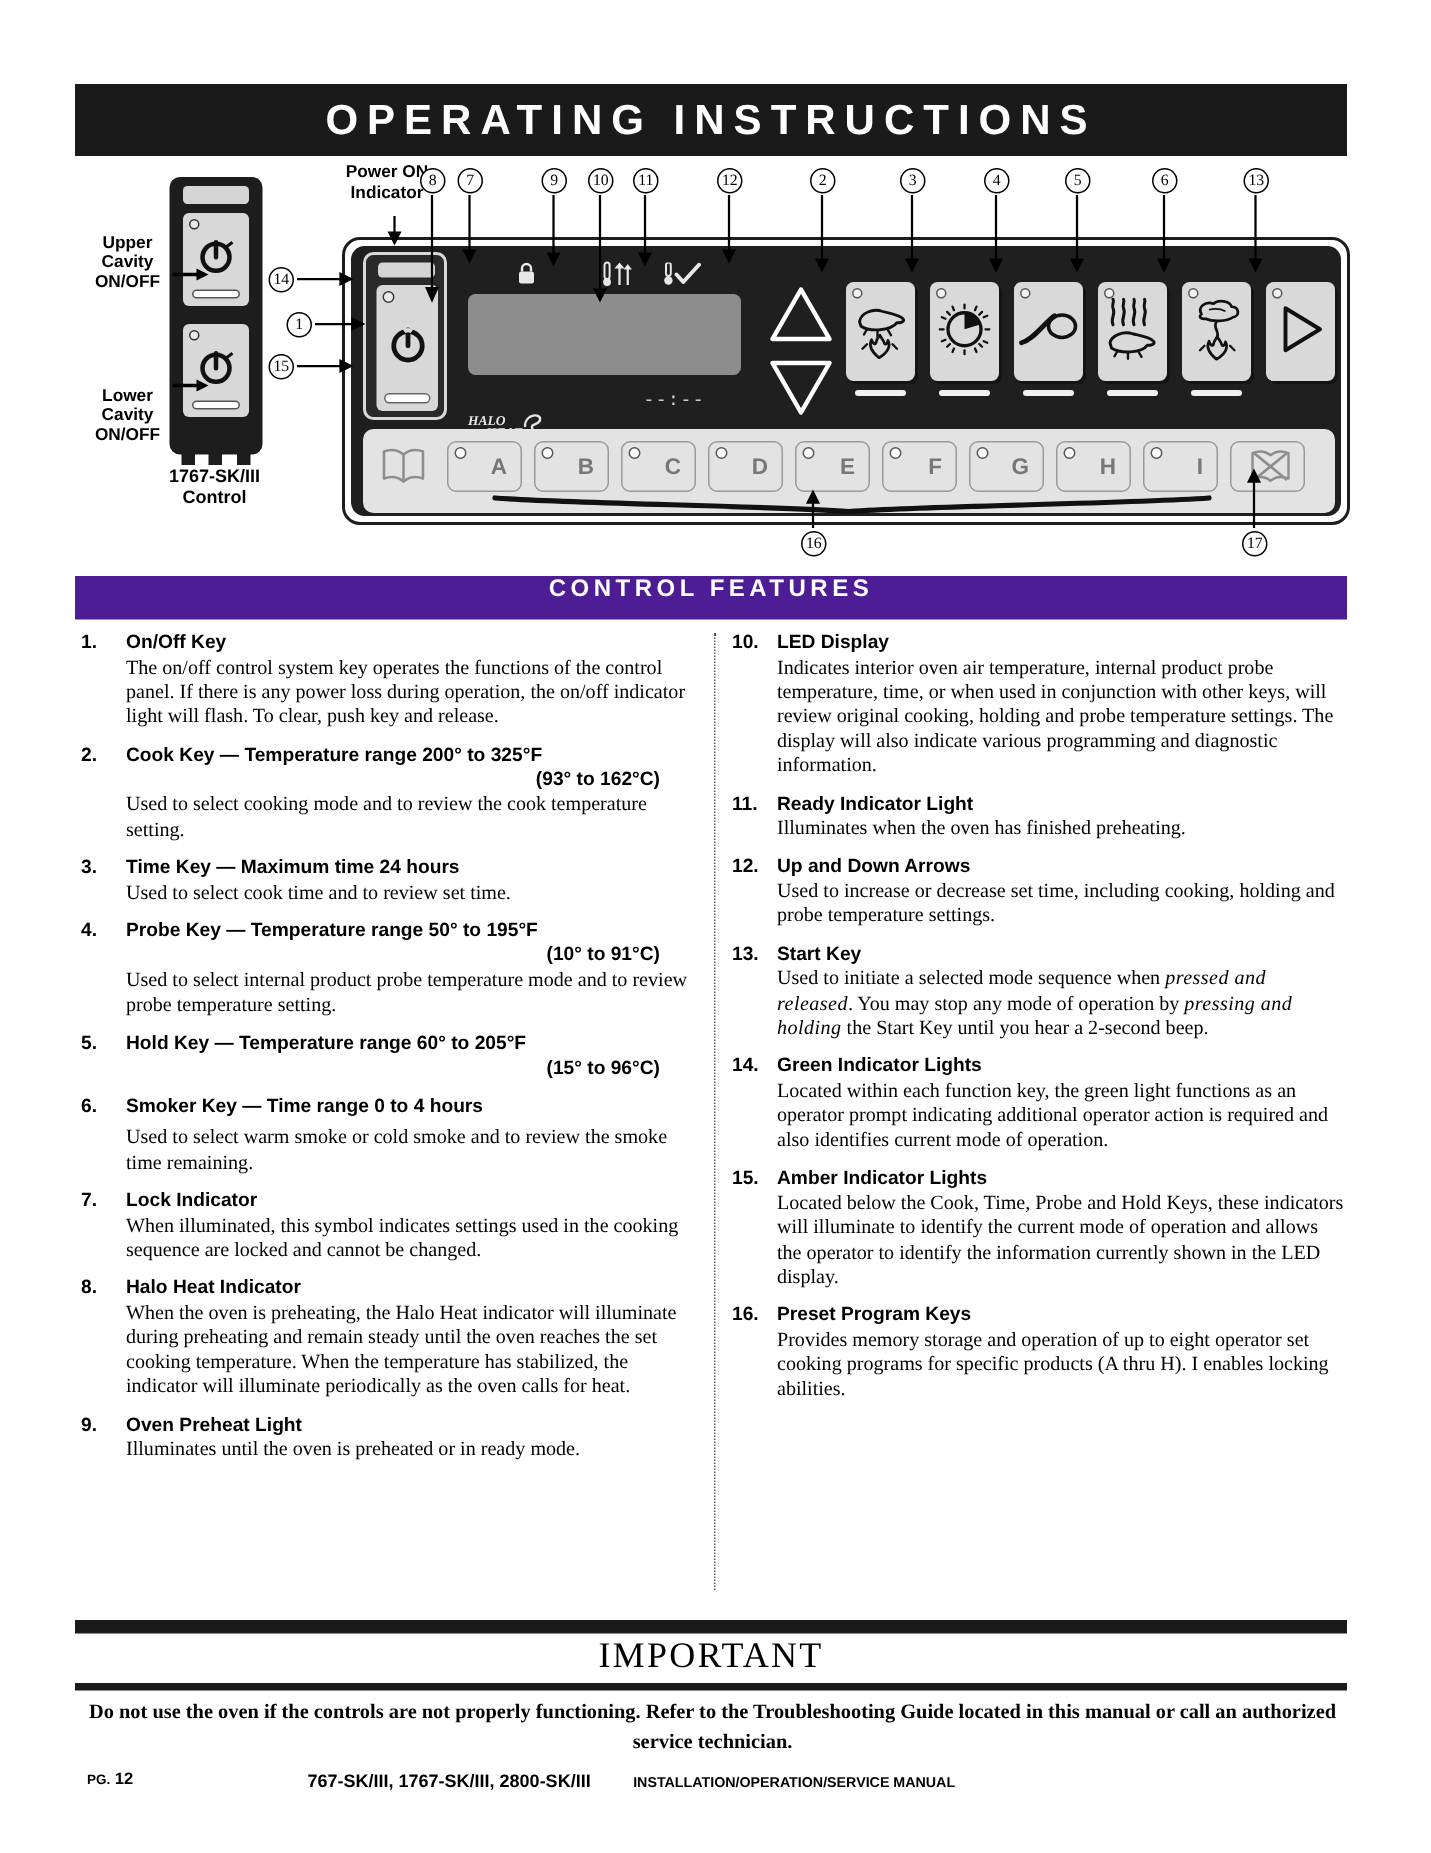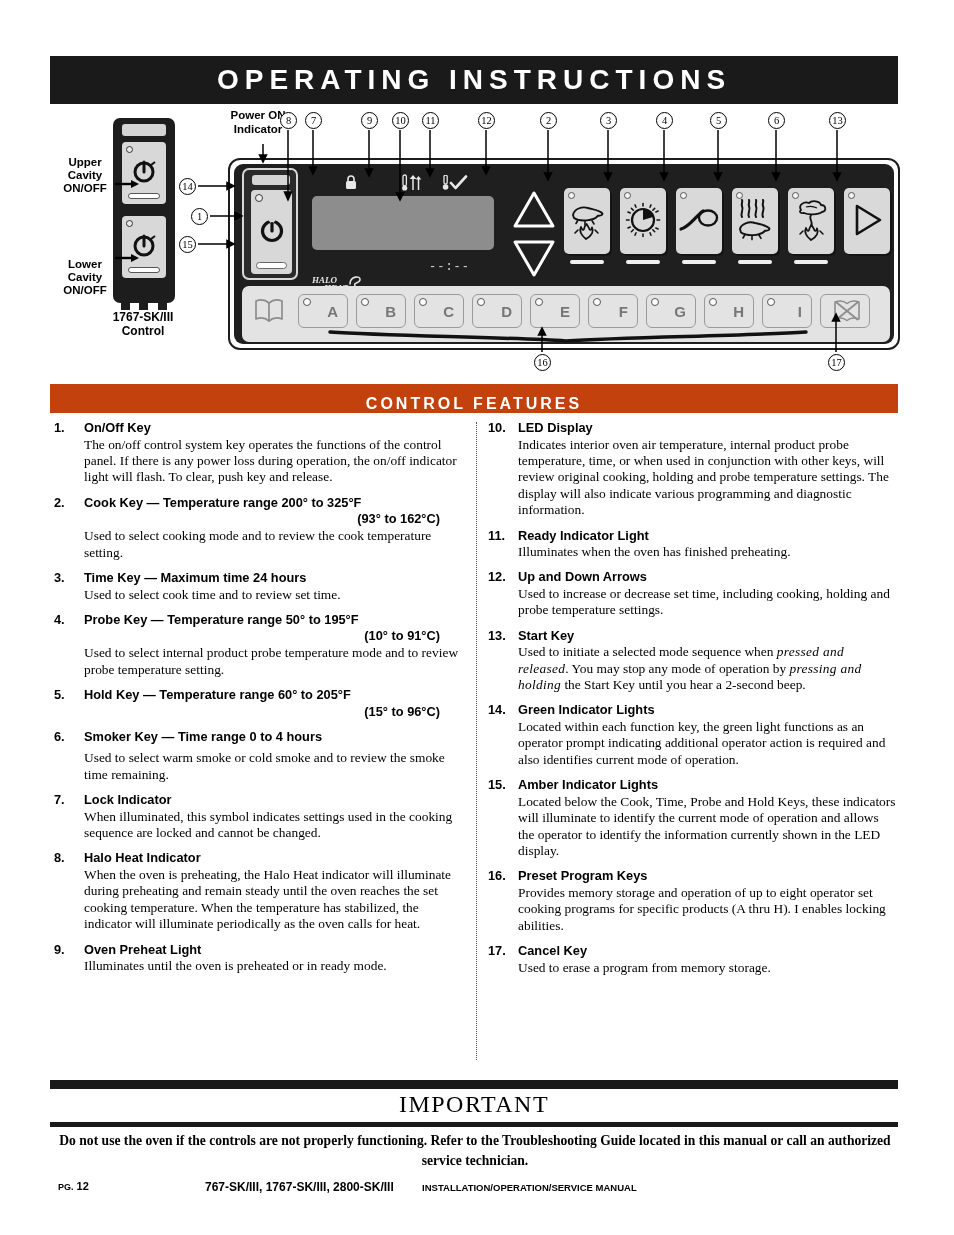--- a/index.html
+++ b/index.html
@@ -148,21 +148,21 @@
     font-family:"Liberation Serif", serif;
   }
   .pwr-label {
     position:absolute; left:166px; top:-2px; width:84px; text-align:center;
     font-size:11.5px; font-weight:bold; line-height:14px;
   }
 
   
   .cf-bar {
     position:absolute; left:50px; top:384px; width:848px; height:29px;
-    background:#c2410c; display:flex; align-items:flex-end; justify-content:center;
+    background:#4c1d95; display:flex; align-items:flex-start; justify-content:center;
   }
   .cf-bar .txt { color:#fff; font-weight:bold; font-size:16px; letter-spacing:3px; }
 
   
   .cols { position:absolute; left:50px; top:420px; width:848px; height:645px; }
   .col { position:absolute; top:0; width:408px; }
   .col.left { left:4px; }
   .col.right { left:438px; }
   .divider {
     position:absolute; left:426px; top:2px; width:0; height:638px;
@@ -664,25 +664,20 @@
     <div class="item">
       <span class="num">15.</span>
       <div class="hd">Amber Indicator Lights</div>
       <div class="bd">Located below the Cook, Time, Probe and Hold Keys, these indicators will illuminate to identify the current mode of operation and allows the operator to identify the information currently shown in the LED display.</div>
     </div>
     <div class="item">
       <span class="num">16.</span>
       <div class="hd">Preset Program Keys</div>
       <div class="bd">Provides memory storage and operation of up to eight operator set cooking programs for specific products (A thru H).  I enables locking abilities.</div>
     </div>
-    <div class="item">
-      <span class="num">17.</span>
-      <div class="hd">Cancel Key</div>
-      <div class="bd">Used to erase a program from memory storage.</div>
-    </div>
   </div>
 </div>
 
 <div class="foot-rule1"></div>
 <div class="important">IMPORTANT</div>
 <div class="foot-rule2"></div>
 <div class="warn">Do not use the oven if the controls are not properly functioning.  Refer to the Troubleshooting Guide located in this manual or call an authorized service technician.</div>
 <div class="pg"><span class="sm">PG.</span> <span>12</span></div>
 <div class="manual"><span>767-SK/III, 1767-SK/III, 2800-SK/III</span> <span class="sm">INSTALLATION/OPERATION/SERVICE MANUAL</span></div>
 

